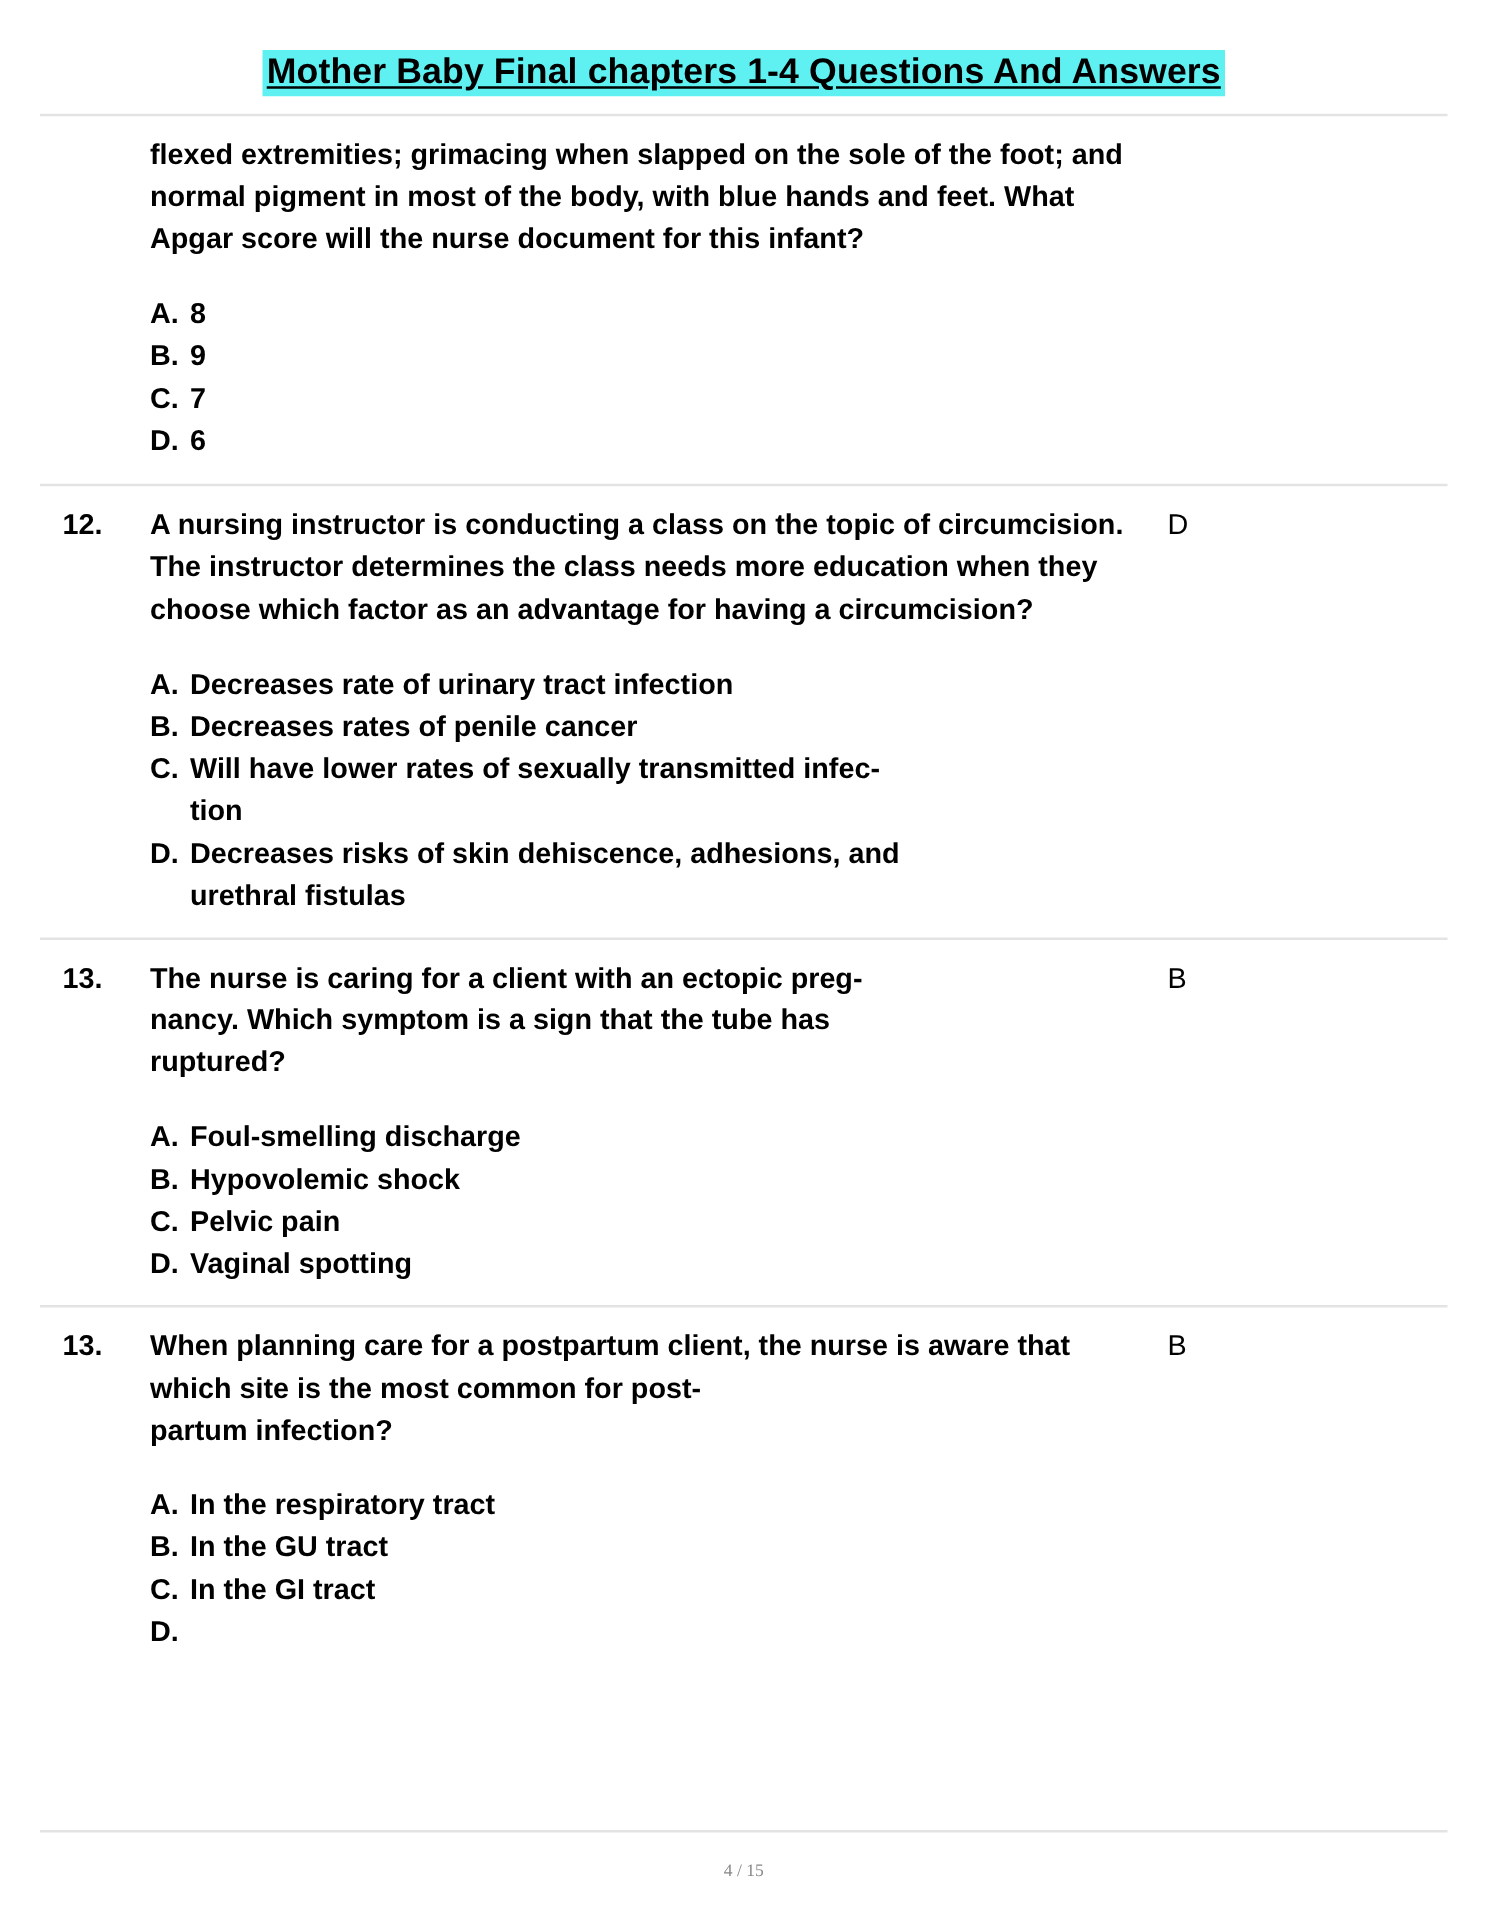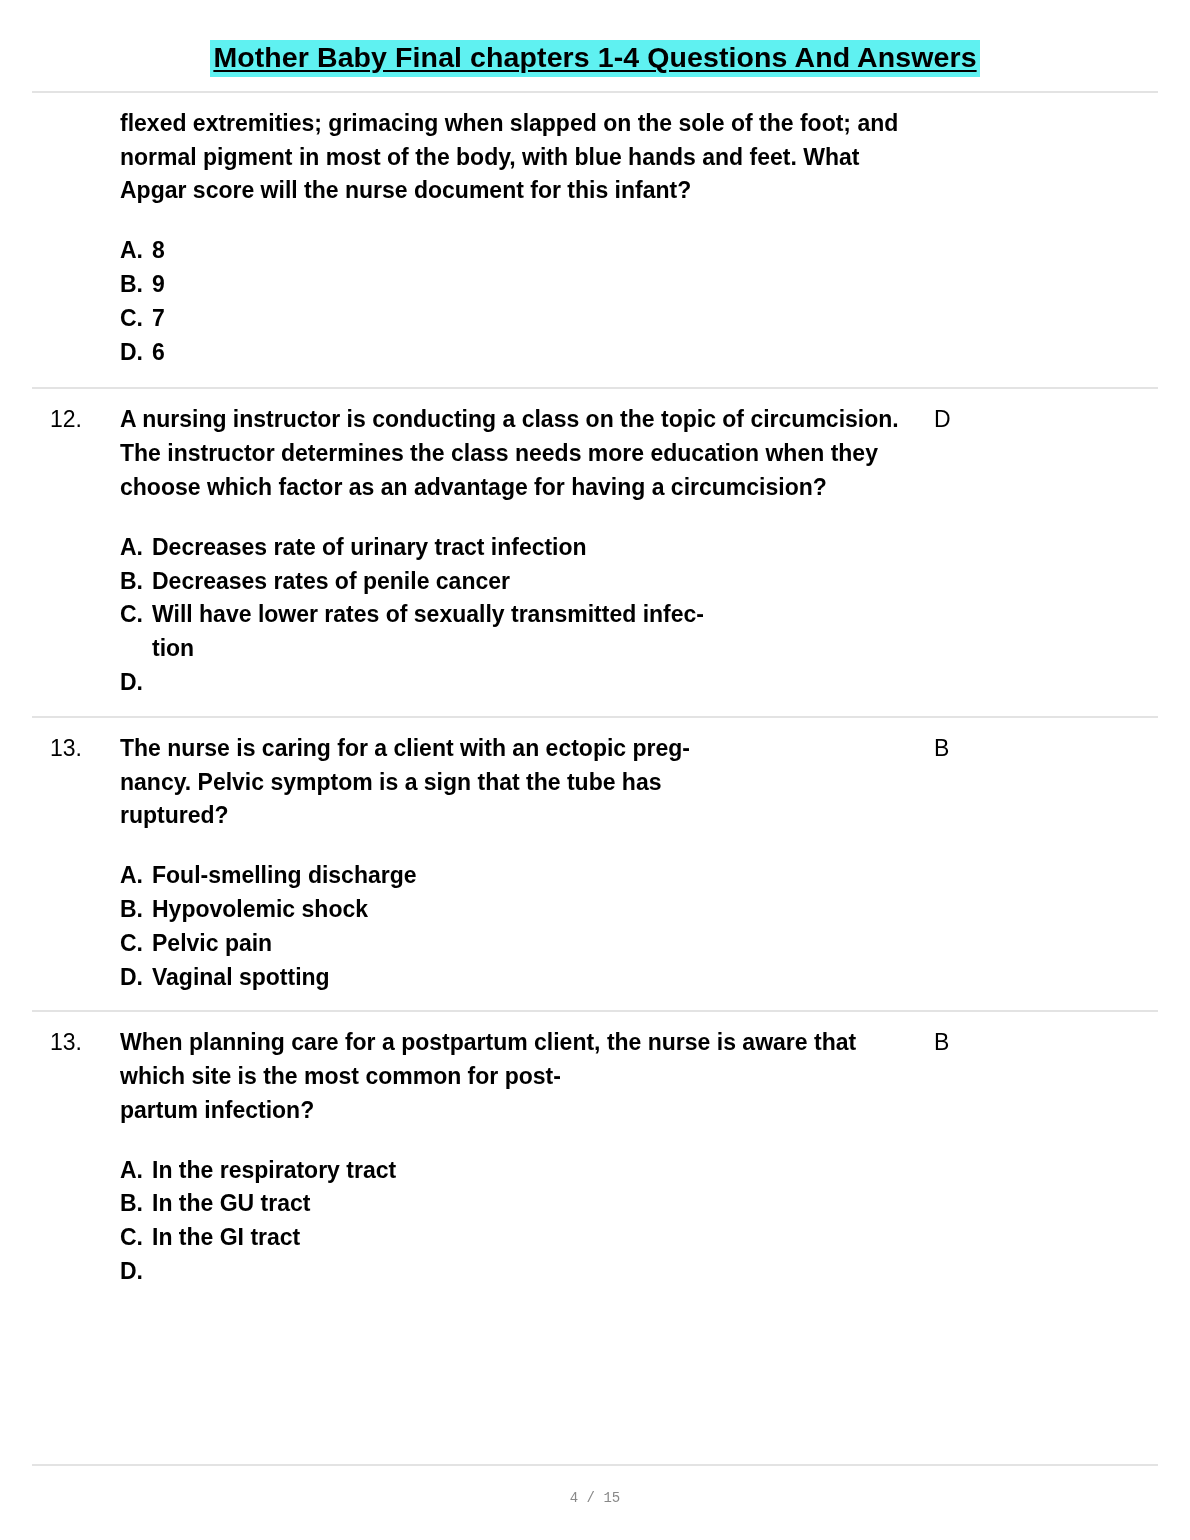--- a/index.html
+++ b/index.html
@@ -48,21 +48,21 @@
     display: flex;
     align-items: flex-start;
     padding: 14px 0 16px 0;
   }
   .qnum {
     width: 60px;
     min-width: 60px;
     text-align: right;
     padding-right: 10px;
     font-size: 23px;
-    font-weight: normal;
+    font-weight: bold;
     line-height: 1.47;
     box-sizing: border-box;
   }
   .qbody {
     flex: 1;
     font-size: 23px;
     font-weight: bold;
     line-height: 1.47;
     max-width: 800px;
     margin-left: 28px;
@@ -106,21 +106,21 @@
     padding: 14px 0 18px 0;
   }
   .footer {
     position: absolute;
     left: 0;
     right: 0;
     bottom: 34px;
     text-align: center;
     font-size: 14px;
     color: #888888;
-    font-family: Liberation Mono, monospace;
+    font-family: Liberation Serif, serif;
   }
   .bottom-rule {
     position: absolute;
     left: 32px;
     right: 32px;
     bottom: 74px;
     border-top: 2px solid #e3e3e3;
   }
 </style>
 </head>
@@ -177,33 +177,35 @@
           <span class="opt-letter">B.</span>
           <span class="opt-text">Decreases rates of penile cancer</span>
         </li>
         <li>
           <span class="opt-letter">C.</span>
           <span class="opt-text">Will have lower rates of sexually transmitted infec-
 tion</span>
         </li>
         <li>
           <span class="opt-letter">D.</span>
+          <span class="opt-text">Decreases risks of skin dehiscence, adhesions, and
+urethral fistulas</span>
         </li>
       </ul>
     </div>
     <div class="answer">D</div>
   </div>
 
   <div class="rule"></div>
 
   <div class="qblock">
     <div class="qnum">13.</div>
     <div class="qbody">
       <div class="qtext">The nurse is caring for a client with an ectopic preg-
-nancy. Pelvic symptom is a sign that the tube has
+nancy. Which symptom is a sign that the tube has
 ruptured?</div>
       <div class="spacer"></div>
       <ul class="options">
         <li>
           <span class="opt-letter">A.</span>
           <span class="opt-text">Foul-smelling discharge</span>
         </li>
         <li>
           <span class="opt-letter">B.</span>
           <span class="opt-text">Hypovolemic shock</span>

